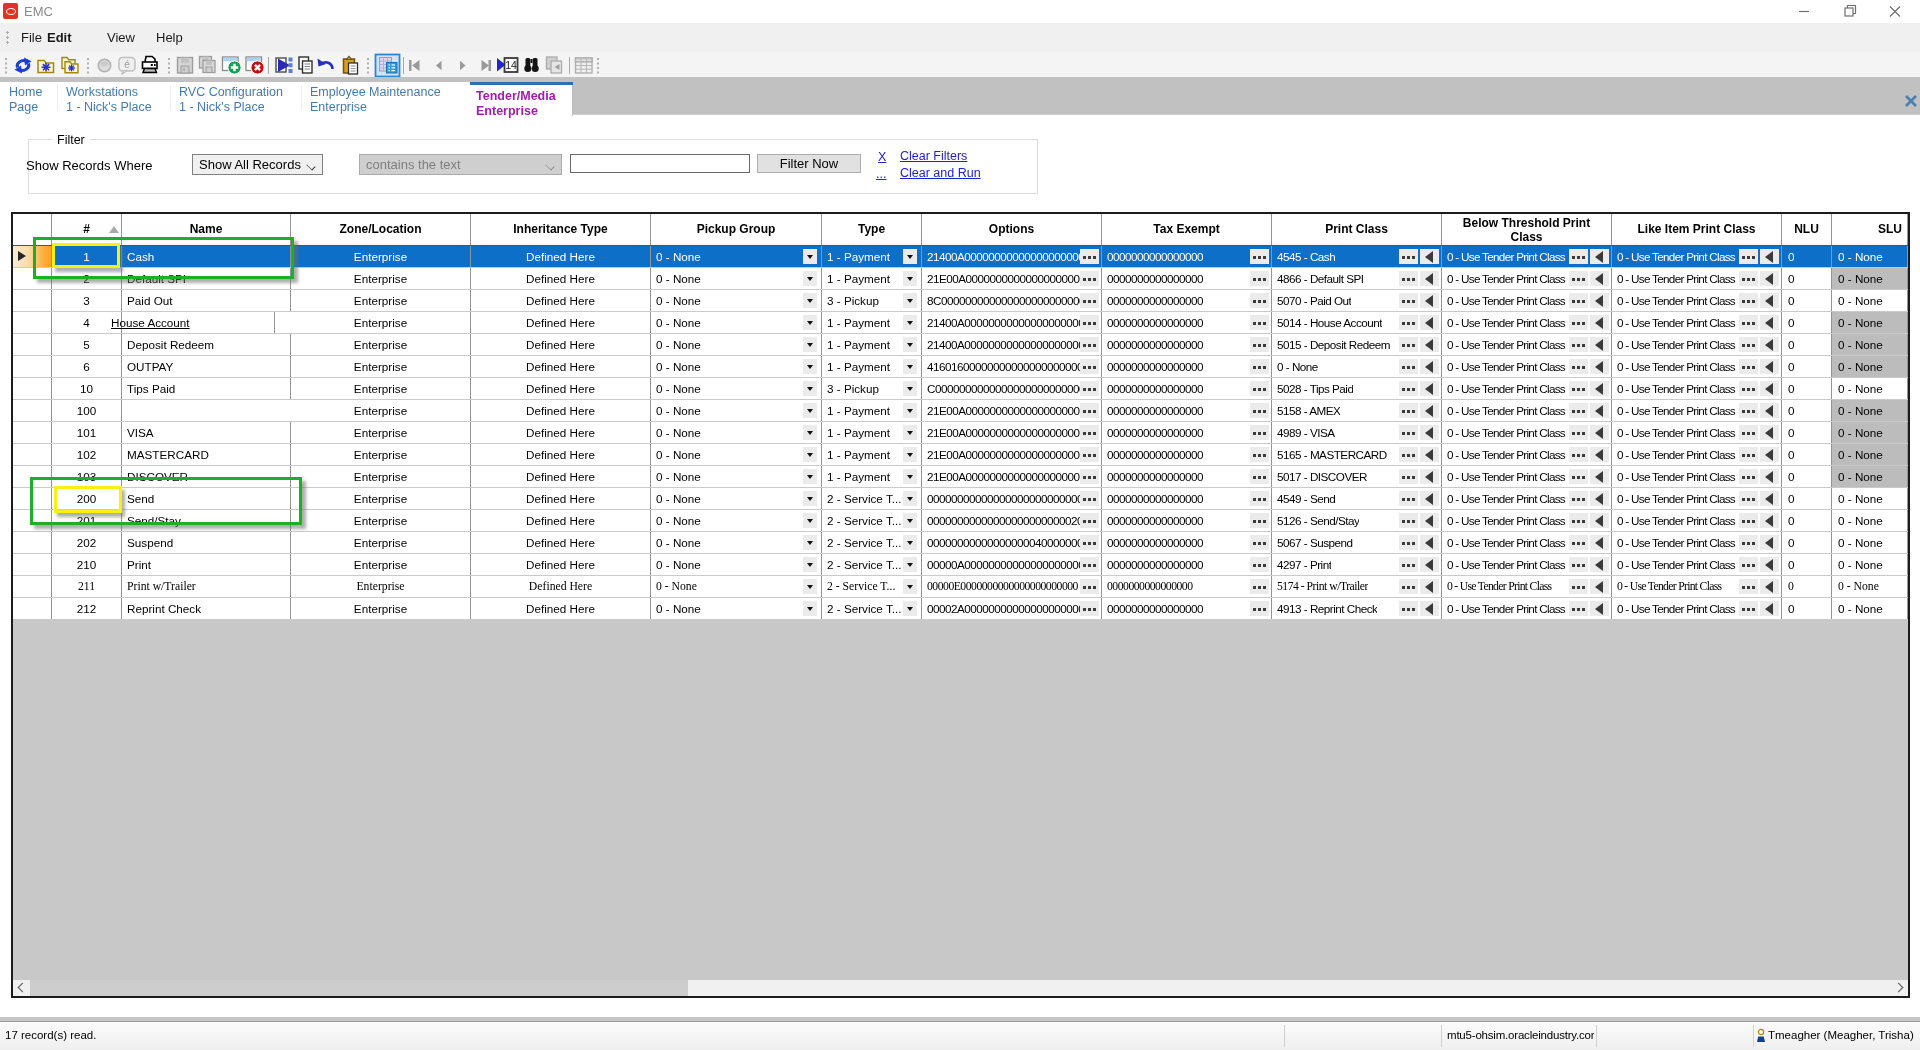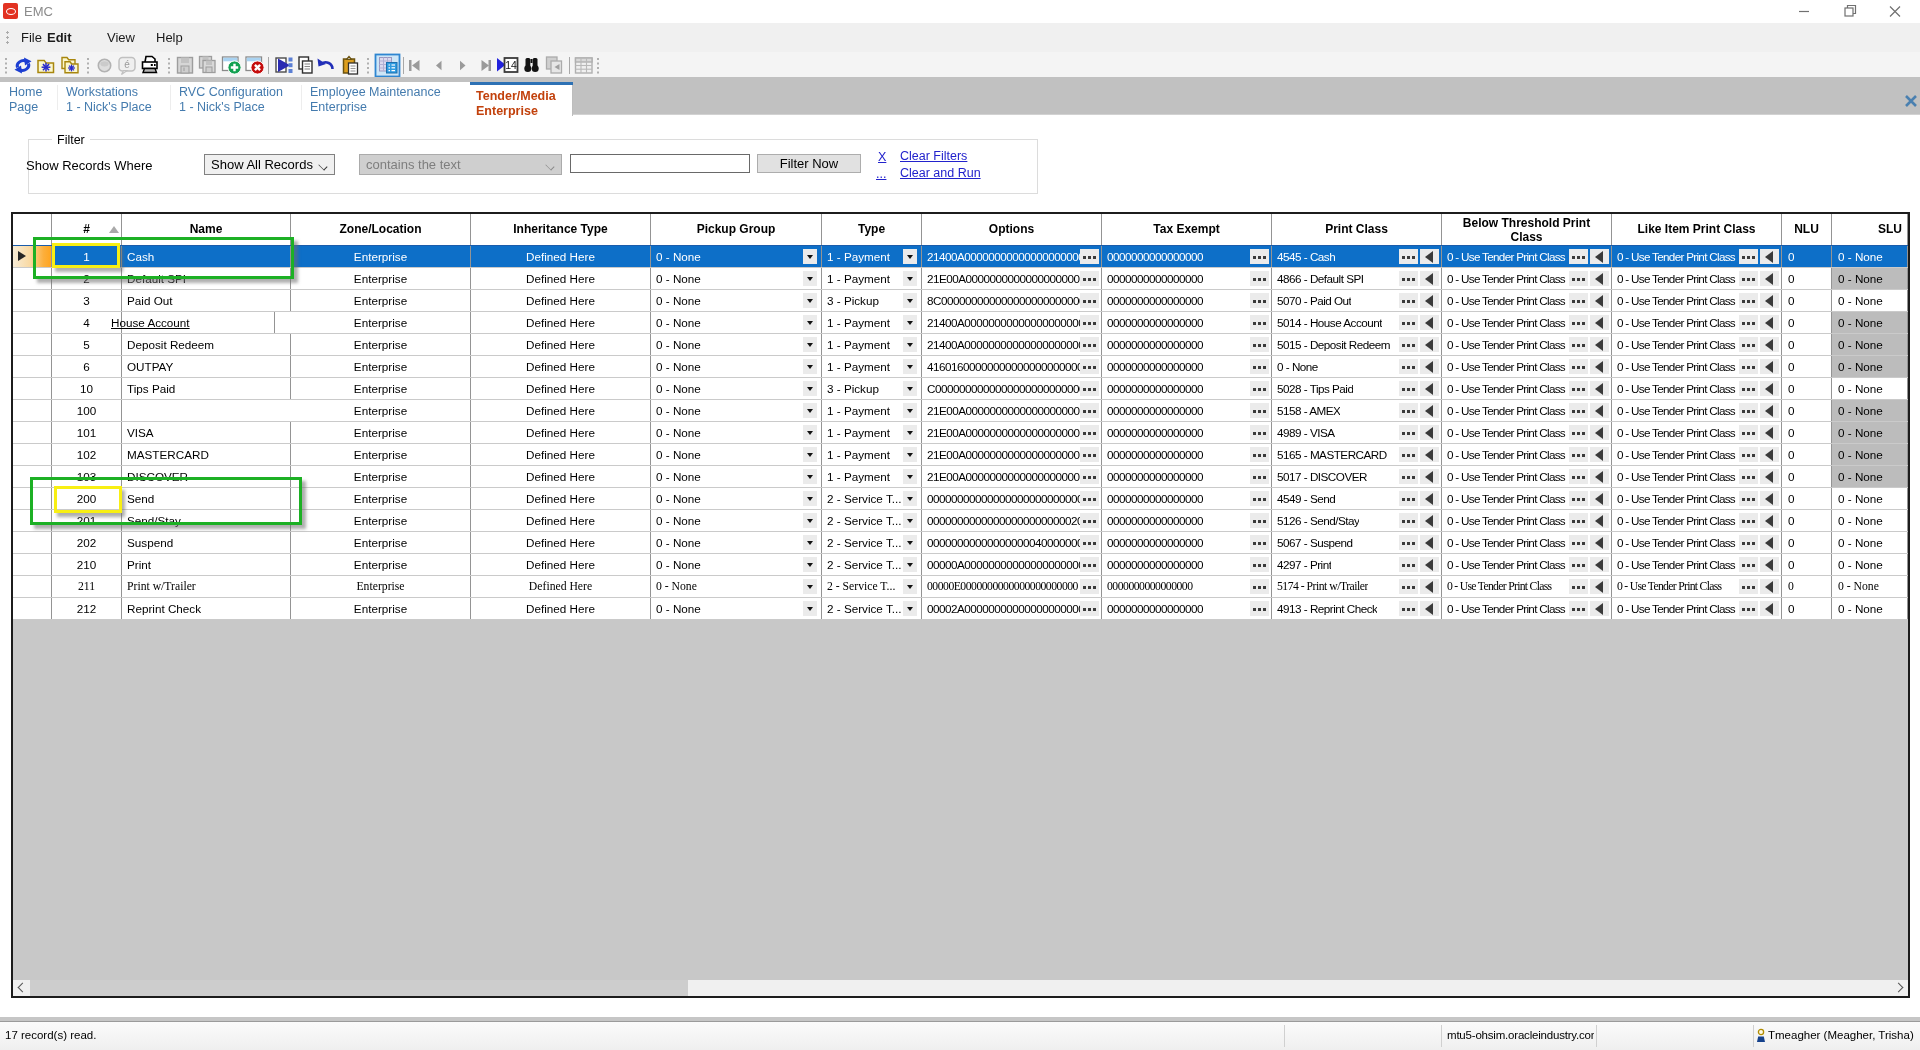--- a/index.html
+++ b/index.html
@@ -23,32 +23,32 @@
 
 #toolbar { position:absolute; left:0; top:52px; width:1920px; height:26px; background:#f4f4f4; }
 #toolbar svg { position:absolute; top:0; left:0; }
 
 
 #tabstrip { position:absolute; left:0; top:77px; width:1920px; height:38px; background:#c1c1c1; border-bottom:1px solid #d2d2d2; }
 #tabwhite { position:absolute; left:0; top:5px; width:470px; height:33px; background:#fff; }
 .tab { position:absolute; top:8px; font-size:12.5px; line-height:14.5px; color:#447bae; white-space:nowrap; }
 #activetab { position:absolute; left:470px; top:82px; width:103px; height:43px; background:#fff;
   border-top:3px solid #2d71b4; z-index:5; }
-#activetab .tab { font-weight:bold; color:#c2410c; left:6px; top:4px; }
+#activetab .tab { font-weight:bold; color:#a21caf; left:6px; top:4px; }
 #tabclose { position:absolute; left:1903px; top:93px; width:16px; height:16px; z-index:6; }
 
 
 #filterbox { position:absolute; left:28px; top:139px; width:1010px; height:55px; border:1px solid #dcdcdc; }
 #filterlbl { position:absolute; left:52px; top:133px; background:#fff; padding:0 5px; font-size:12.5px; color:#000; }
 #lblsrw { position:absolute; left:26px; top:158px; font-size:13px; }
 .combo { position:absolute; top:154px; height:21px; border:1px solid #818181; background:#f0f0f0; font-size:13px; }
 .combo .ct { position:absolute; left:6px; top:2px; }
 .chev { position:absolute; right:7px; top:7px; width:8px; height:8px; }
 .chev::before { content:""; position:absolute; left:0; top:0; width:7px; height:7px; border-right:1.6px solid #333; border-bottom:1.6px solid #333; transform:rotate(45deg) scale(1,0.62); transform-origin:4px 4px; }
-#combo1 { left:204px; width:131px; }
+#combo1 { left:192px; width:131px; }
 #combo2 { left:359px; width:203px; background:#cfcfcf; border-color:#ababab; color:#7e7e7e; }
 #combo2 .chev::before { border-color:#8b8b8b; }
 #ftxt { position:absolute; left:570px; top:154px; width:180px; height:19px; border:1px solid #696969; background:#fff; }
 #fbtn { position:absolute; left:757px; top:154px; width:104px; height:19px; background:#e1e1e1; border:1px solid #adadad; font-size:13px; text-align:center; line-height:17px; }
 .flink { position:absolute; color:#2222cc; text-decoration:underline; font-size:12.5px; }
 
 
 #grid { position:absolute; left:11px; top:212px; width:1899px; height:786px; border:2px solid #1c1c1c; background:#c8c8c8; }
 #ghdr { position:absolute; left:0; top:0; width:1895px; height:32px; background:#fff; border-bottom:1px solid #c4c4c4; }
 .cell { position:absolute; top:0; height:100%; border-right:1px solid #949494; overflow:hidden; font-size:11.7px; color:#000; white-space:nowrap; }

